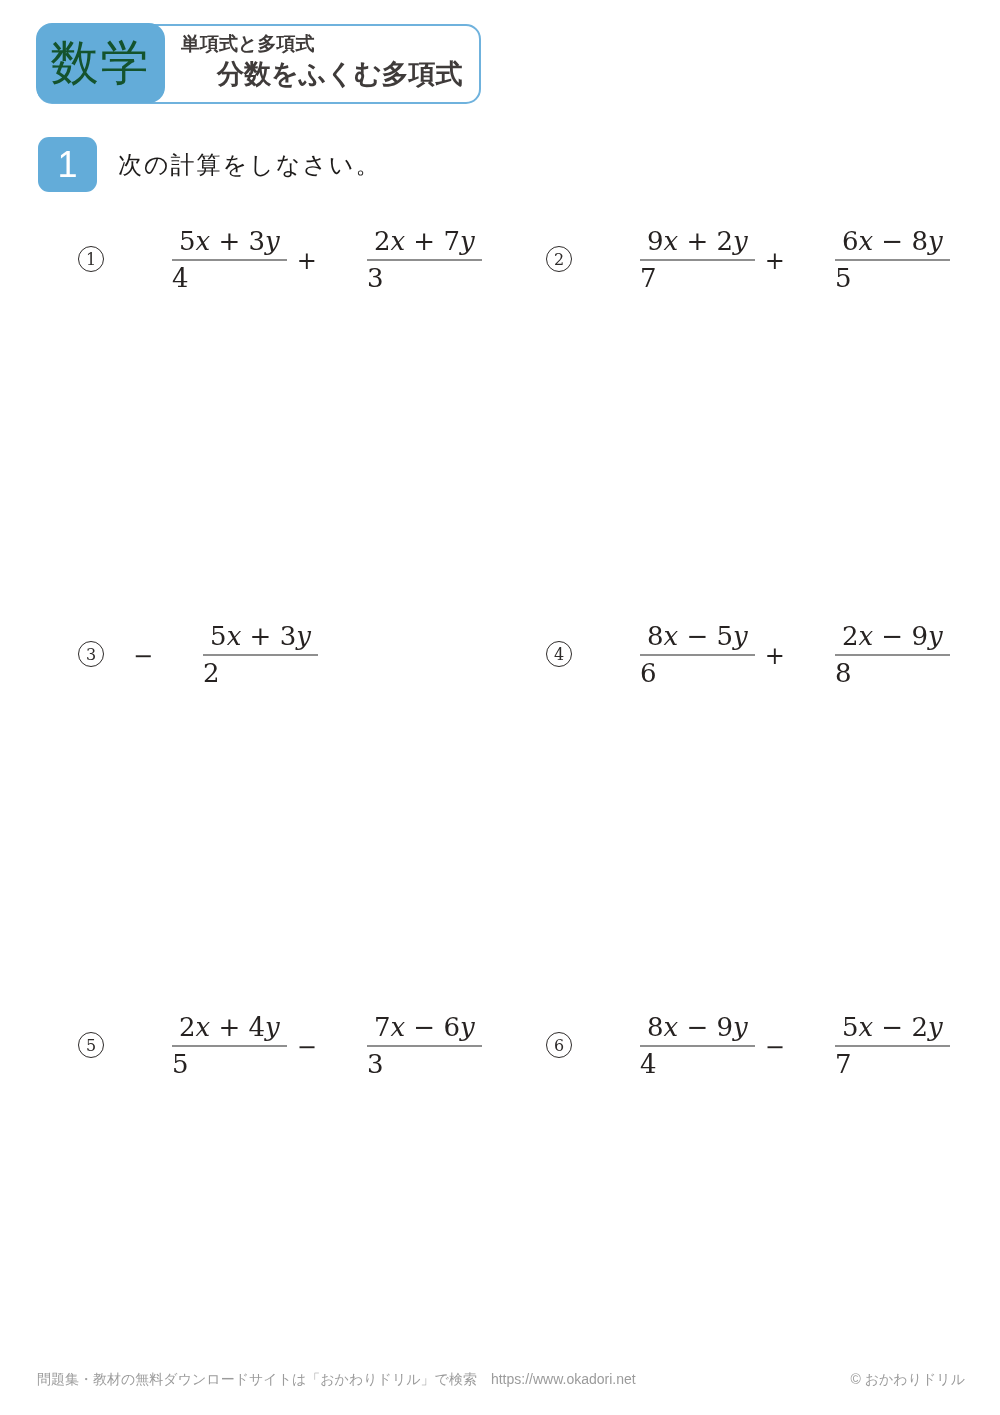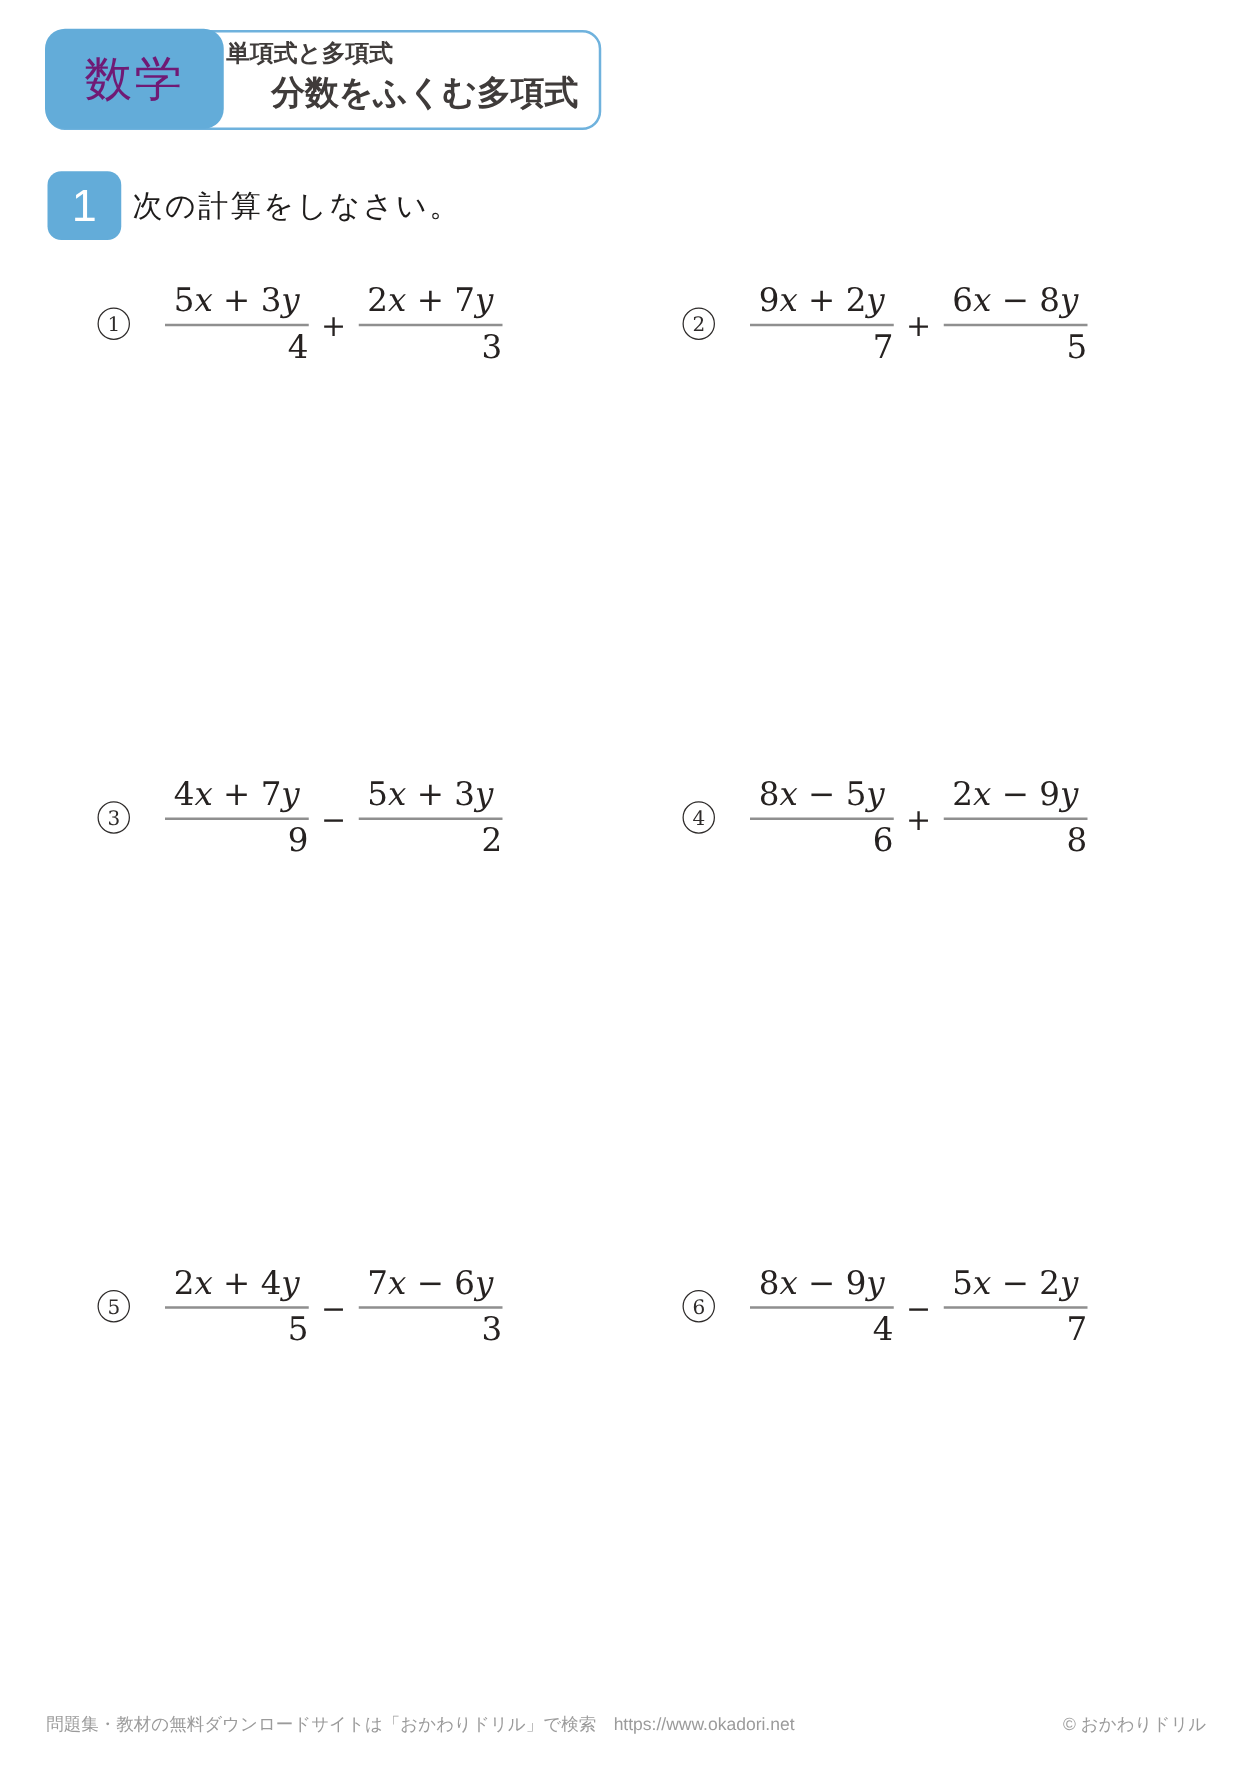--- a/index.html
+++ b/index.html
@@ -9,38 +9,38 @@
     font-family:"Liberation Sans","DejaVu Sans",sans-serif;
   }
 
   
   .title-box{
     position:absolute;left:37px;top:24px;width:444px;height:80px;
     border:2.5px solid #6FB2DD;border-radius:15px;box-sizing:border-box;
     background:#ffffff;
   }
   .subject-badge{
-    position:absolute;left:-3px;top:-3px;width:143px;height:80px;
+    position:absolute;left:-3px;top:-3px;width:129px;height:80px;
     background:#63ACD9;border-radius:16px;
     display:flex;align-items:center;justify-content:center;
-    color:#701a75;font-size:38px;font-weight:500;letter-spacing:2px;
+    color:#14532d;font-size:48px;font-weight:500;letter-spacing:2px;
   }
   .title-text{position:absolute;left:142px;top:6px;color:#3F3B3A;}
   .unit{font-size:19px;line-height:1.25;font-weight:700;}
   .sheet-title{font-size:27px;line-height:1.25;font-weight:600;margin-top:2px;margin-left:36px;}
 
   
   .q-badge{
     position:absolute;left:38px;top:137px;width:59px;height:55px;
     background:#63ACD9;border-radius:11px;
     display:flex;align-items:center;justify-content:center;
     color:#ffffff;font-size:36px;font-weight:400;
   }
   .instruction{
-    position:absolute;left:106px;top:137px;height:55px;
+    position:absolute;left:118px;top:137px;height:55px;
     display:flex;align-items:center;
     font-family:"DejaVu Serif","Liberation Serif",serif;
     font-size:24px;color:#1E1C1B;letter-spacing:2px;
   }
 
   
   .problem{
     position:absolute;display:flex;align-items:center;gap:28px;height:76px;
   }
   .p1{top:221px;left:78px;} .p2{top:221px;left:546px;}
@@ -52,21 +52,21 @@
     display:flex;align-items:center;justify-content:center;
     font-family:"DejaVu Serif","Liberation Serif",serif;
     font-size:16px;color:#2E2B2A;padding-top:1px;
   }
   .expr{
     display:flex;align-items:center;gap:9px;
     font-family:"DejaVu Serif","Liberation Serif",serif;
     font-size:26px;color:#262221;
   }
   .expr i{font-style:italic;}
-  .frac{display:flex;flex-direction:column;align-items:flex-end;}
+  .frac{display:flex;flex-direction:column;align-items:flex-start;margin-left:40px;}
   .num{padding:0 7px 3px 7px;border-bottom:2px solid #8F8F8F;white-space:nowrap;}
   .den{padding-top:2px;}
   .op{font-size:24px;padding:0 1px;margin-top:4px;}
 
   
   .footer{
     position:absolute;left:37px;right:35px;top:1371px;
     display:flex;align-items:baseline;
     font-size:14px;color:#9B9B9B;
   }
@@ -115,24 +115,20 @@
       <span class="frac">
         <span class="num">6<i>x</i> − 8<i>y</i></span>
         <span class="den">5</span>
       </span>
     </span>
   </div>
 
   <div class="problem p3">
     <span class="pnum">3</span>
     <span class="expr">
-      <span class="frac">
-        <span class="num">4<i>x</i> + 7<i>y</i></span>
-        <span class="den">9</span>
-      </span>
       <span class="op">−</span>
       <span class="frac">
         <span class="num">5<i>x</i> + 3<i>y</i></span>
         <span class="den">2</span>
       </span>
     </span>
   </div>
 
   <div class="problem p4">
     <span class="pnum">4</span>

